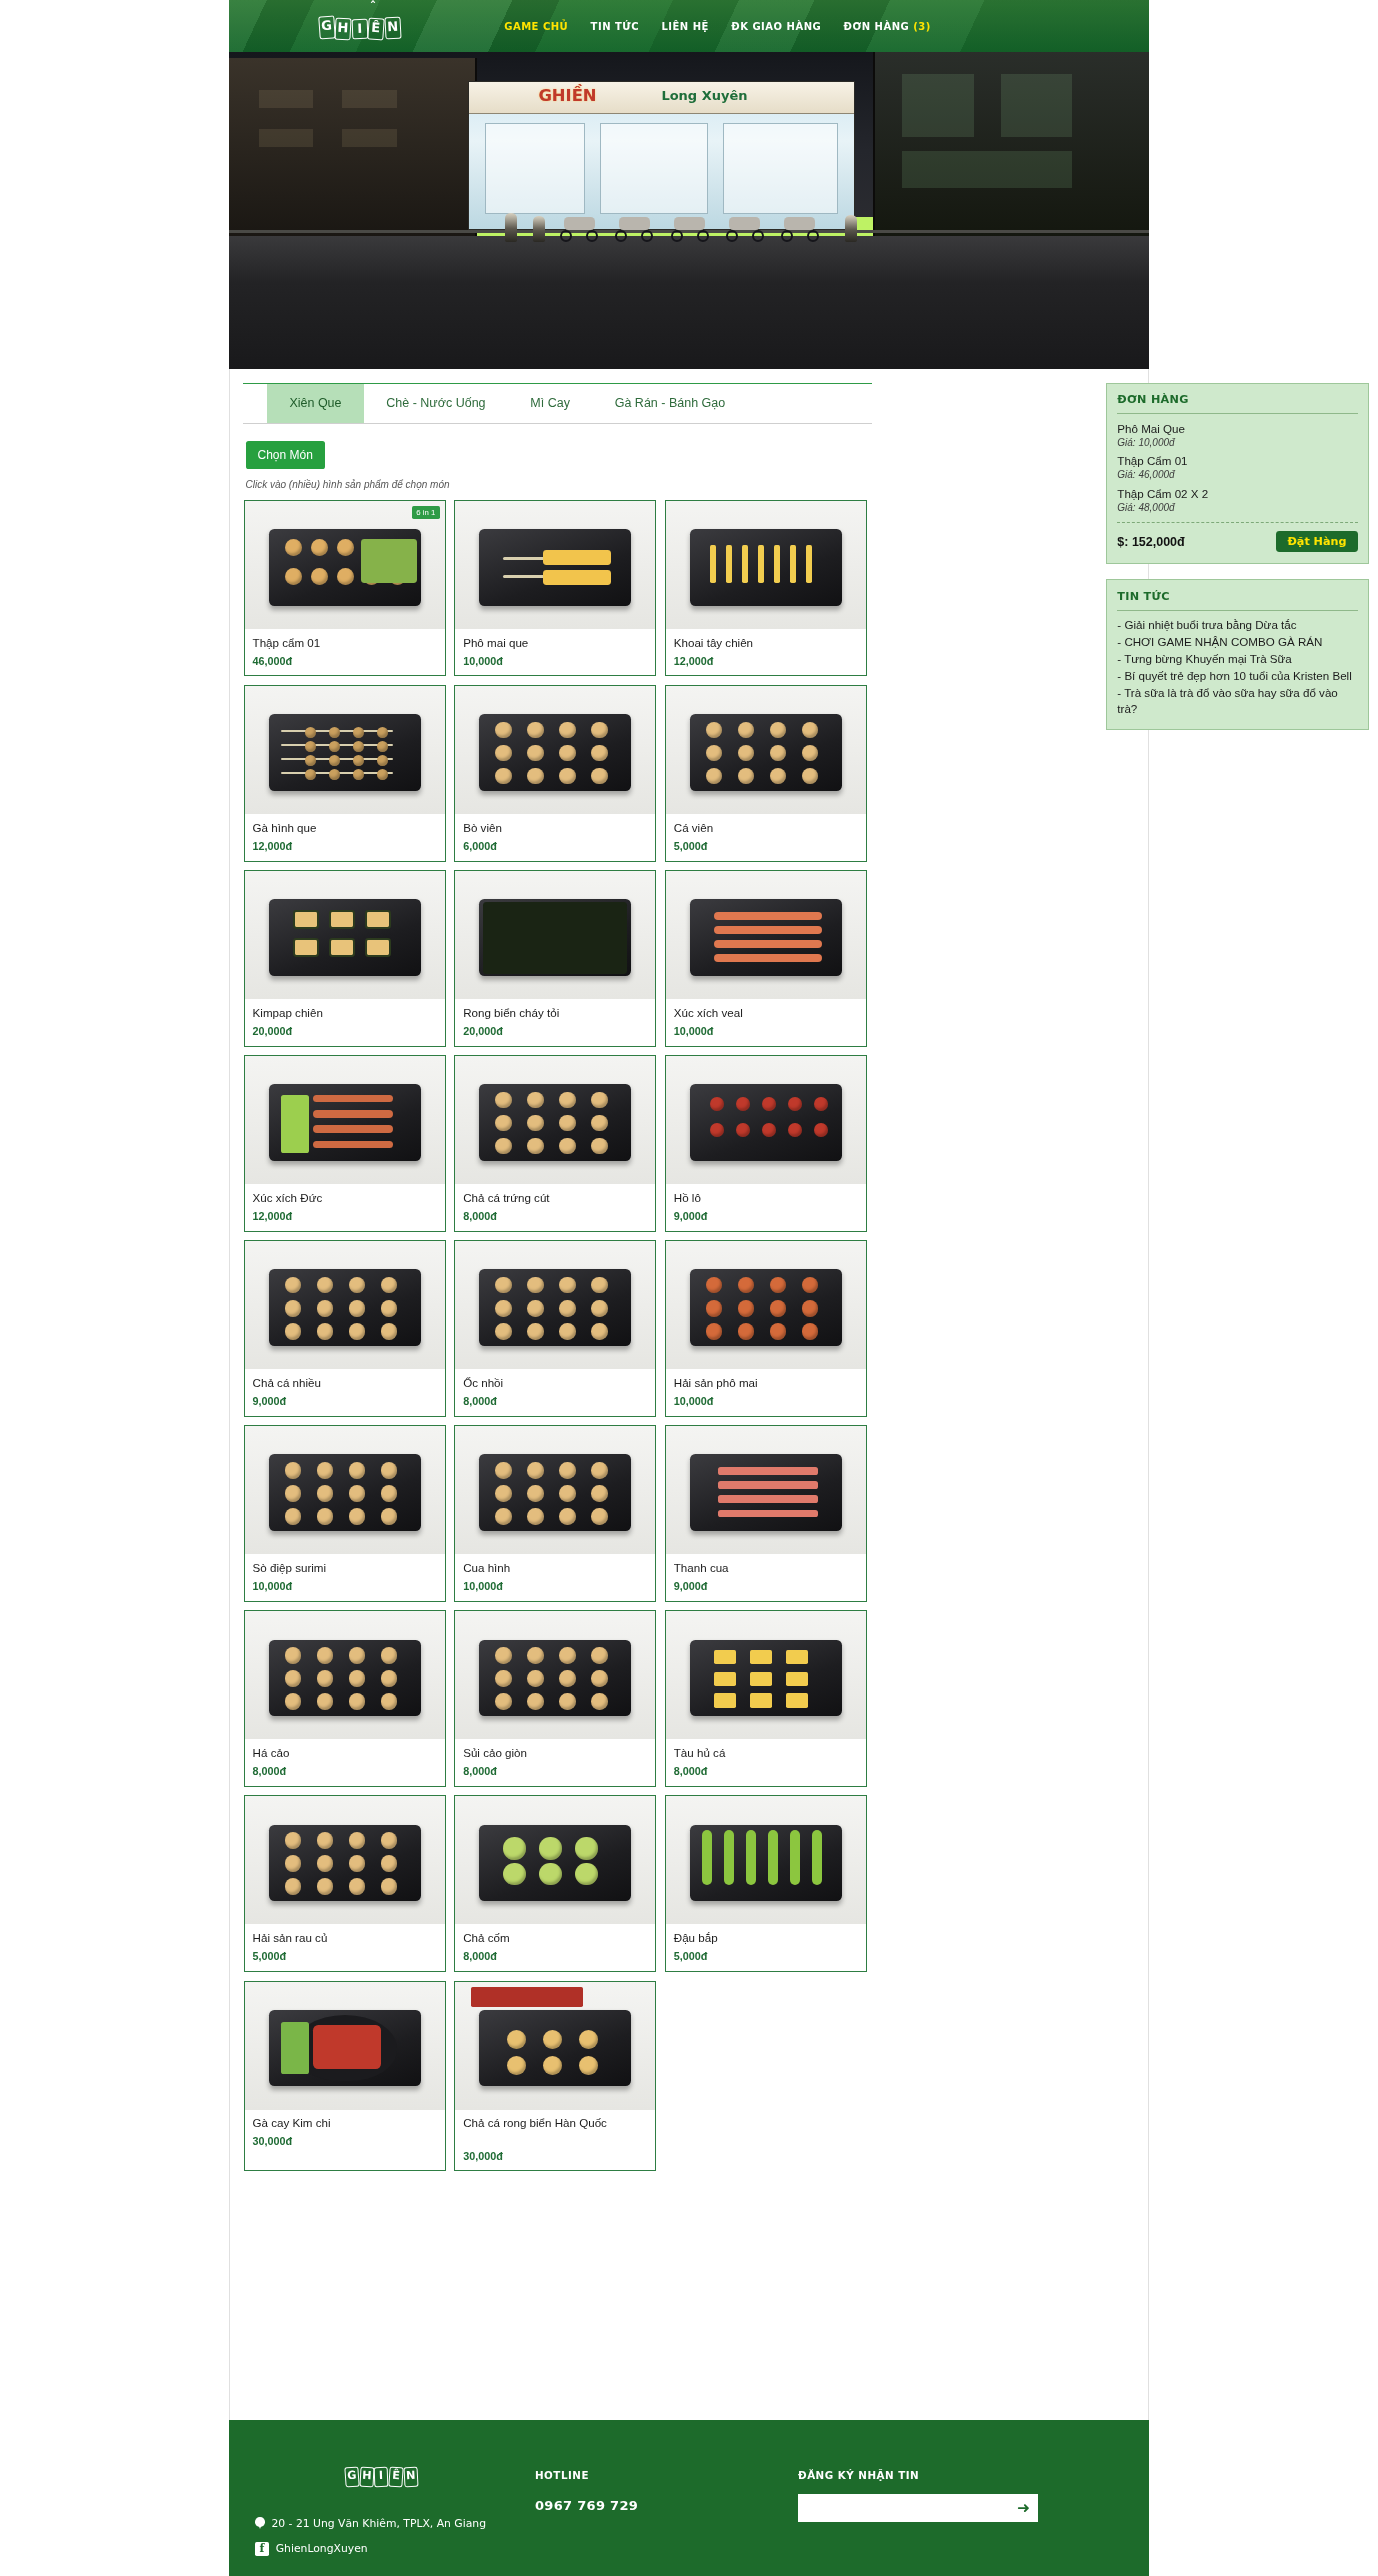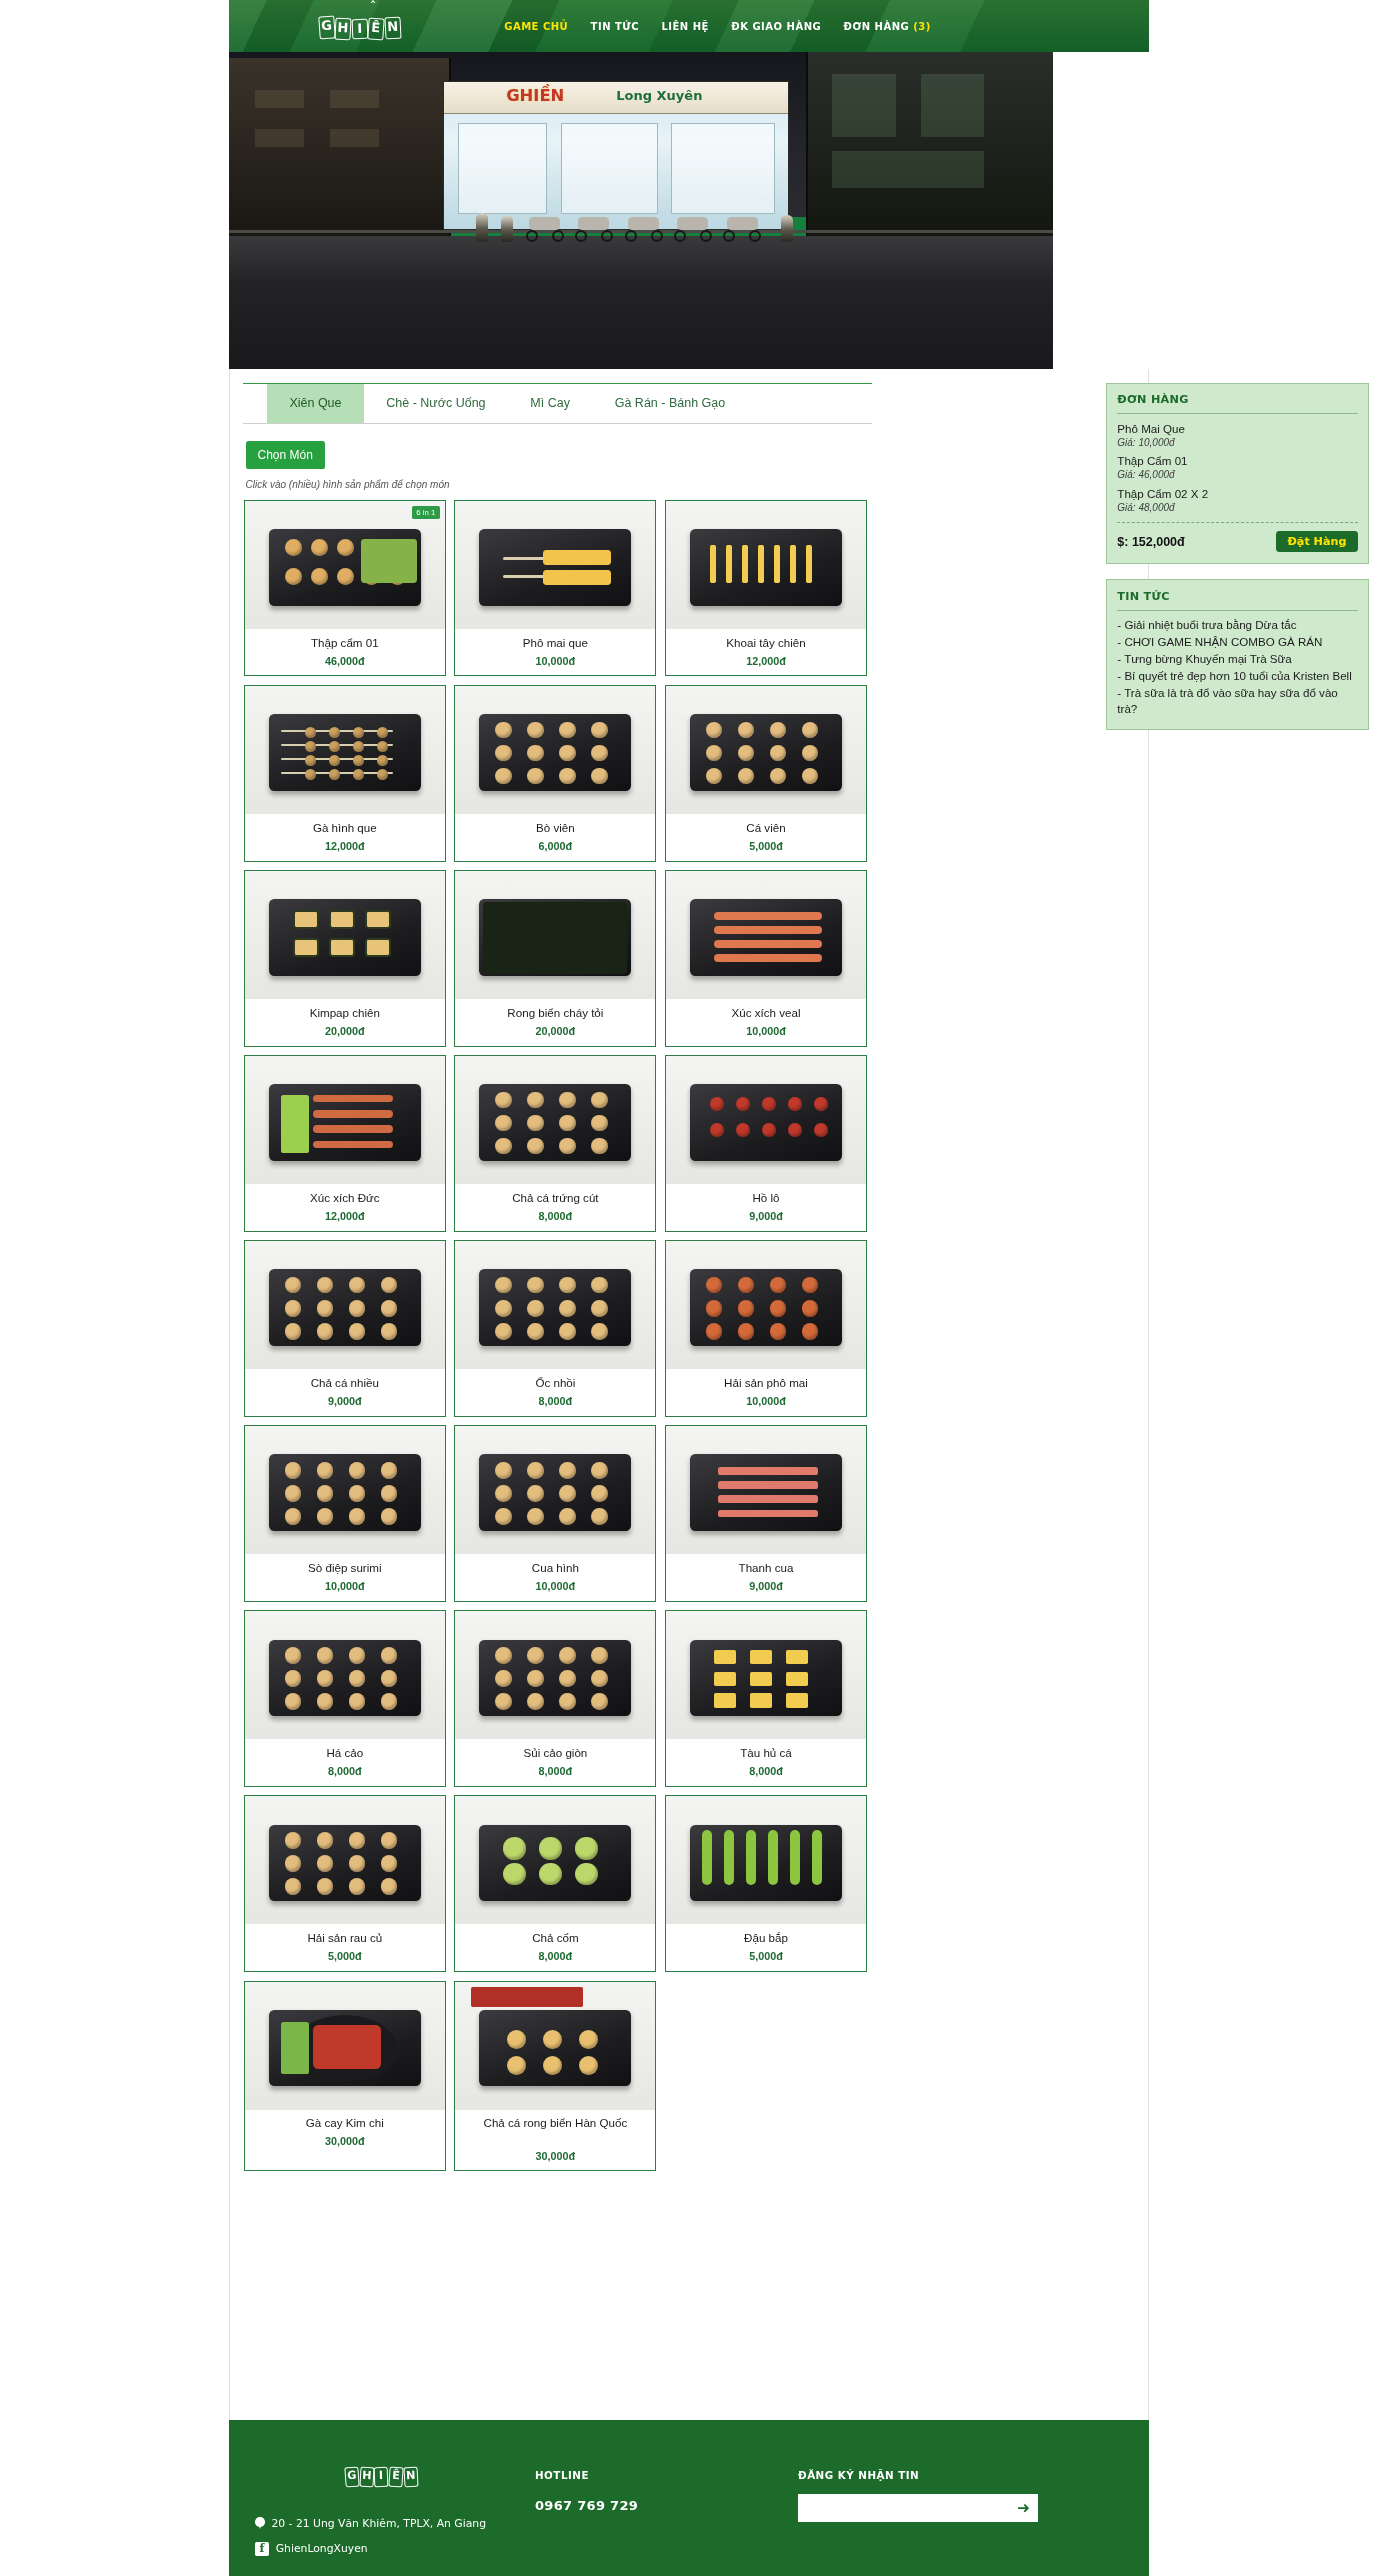--- a/index.html
+++ b/index.html
@@ -74,23 +74,23 @@
     text-decoration: none;
     padding: 0 11.2px;
     white-space: nowrap;
   }
   .nav a.active { color: #ffe400; }
   .nav .cart-count { color: #ffe400; font-weight: bold; }
 
   
   .banner {
     position: absolute;
-    left: 229px; top: 52px; width: 824px; height: 317px;
+    left: 229px; top: 52px; width: 920px; height: 317px;
     overflow: hidden;
-    background: #15803d;
+    background: #bef264;
     padding-left: 7px;
   }
   .banner .sky {
     position: absolute; left:0; top:0; width:100%; height: 52%;
     background: linear-gradient(180deg,#15171c 0%, #24262c 60%, #2a2b30 100%);
   }
   .banner .bldg-left {
     position: absolute; left:0; top:2%; width: 27%; height: 56%;
     background: linear-gradient(180deg,#3a332a 0%,#1a1713 100%);
     border-right: 2.6px solid #0c0b0a;
@@ -213,21 +213,20 @@
     width: 638px;
     display: flex; flex-wrap: wrap;
     gap: 8.6px 8.6px;
   }
   .card {
     width: 202px;
     border: 0.9px solid #2e7d43;
     background: #fff;
     cursor: pointer;
     overflow: hidden;
-    text-align: center;
   }
   .card .thumb {
     width: 100%; height: 128px;
     position: relative;
     overflow: hidden;
     background: #e9e9e9;
   }
   .card .thumb .plate {
     position:absolute; left:12%; top:22%; width:76%; height: 60%;
     background: linear-gradient(160deg,#3b3b3f 0%, #1d1d20 60%, #111113 100%);

